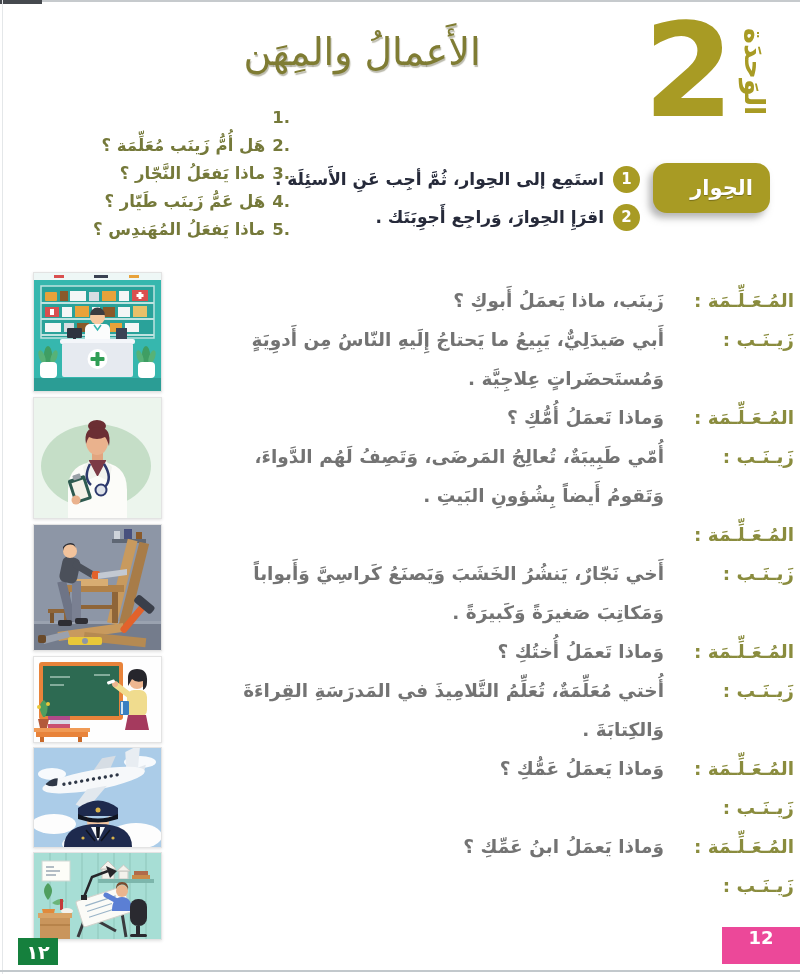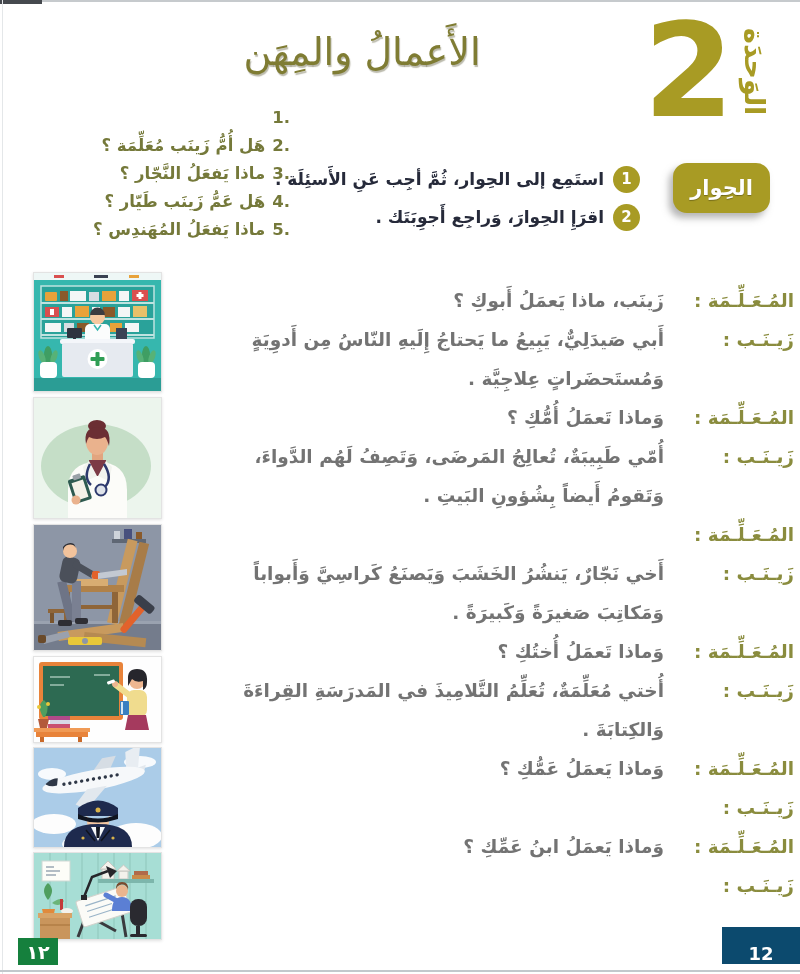--- a/index.html
+++ b/index.html
@@ -23,21 +23,21 @@
 
   
   .questions{position:absolute;right:510px;top:104px;width:278px;direction:rtl;}
   .q-row{display:flex;gap:7px;line-height:28px;font-size:16.5px;font-weight:bold;color:#75793a;}
   .q-num{direction:ltr;unicode-bidi:isolate;}
 
   
   .badge{position:absolute;right:30px;top:163px;width:97px;height:50px;background:#a89b24;
         border-radius:14px;display:flex;align-items:center;justify-content:center;
         color:#fff;font-size:21px;font-weight:bold;direction:rtl;
-        box-shadow:-4px 5px 7px rgba(110,110,110,.5);text-shadow:0 1px 1px rgba(0,0,0,.3);}
+        box-shadow:-4px 5px 7px rgba(110,110,110,.5);text-shadow:0 1px 1px rgba(0,0,0,.3);padding-left:20px;}
 
   
   .instructions{position:absolute;right:160px;top:164px;direction:rtl;}
   .instr-row{display:flex;align-items:center;gap:9px;height:30px;margin-bottom:8px;}
   .instr-circle{flex:0 0 27px;width:27px;height:27px;border-radius:50%;background:#a89b24;
         color:#fff;font-size:15px;font-weight:bold;display:flex;align-items:center;
         justify-content:center;direction:ltr;}
   .instr-text{font-size:17px;font-weight:bold;color:#262a3a;white-space:nowrap;}
 
   
@@ -47,22 +47,22 @@
   .speech{flex:1;color:#737373;}
 
   
   .illus{position:absolute;left:33px;width:127px;background:#fff;border:1px solid #e3e3e3;
         box-shadow:0 1px 3px rgba(0,0,0,.12);}
   .illus svg{display:block;}
   .il-1{top:272px;height:118px;} .il-2{top:397px;height:120px;} .il-3{top:524px;height:125px;}
   .il-4{top:656px;height:85px;}  .il-5{top:747px;height:99px;}  .il-6{top:852px;height:86px;}
 
   
-  .pagebox-right{position:absolute;right:0;top:927px;width:78px;height:37px;background:#0c4a6e;
-        color:#fff;font-size:18px;font-weight:bold;display:flex;align-items:flex-end;justify-content:center;}
+  .pagebox-right{position:absolute;right:0;top:927px;width:78px;height:37px;background:#ec4899;
+        color:#fff;font-size:18px;font-weight:bold;display:flex;align-items:flex-start;justify-content:center;}
   .pagebox-left{position:absolute;left:18px;top:938px;width:40px;height:27px;background:#15803d;
         color:#fff;font-size:19px;font-weight:bold;display:flex;align-items:center;justify-content:center;text-align:center;}
 </style>
 </head>
 <body>
 
 <div class="page">
   <div class="edge-top"></div>
   <div class="edge-top-dark"></div>
   <div class="edge-left"></div>

